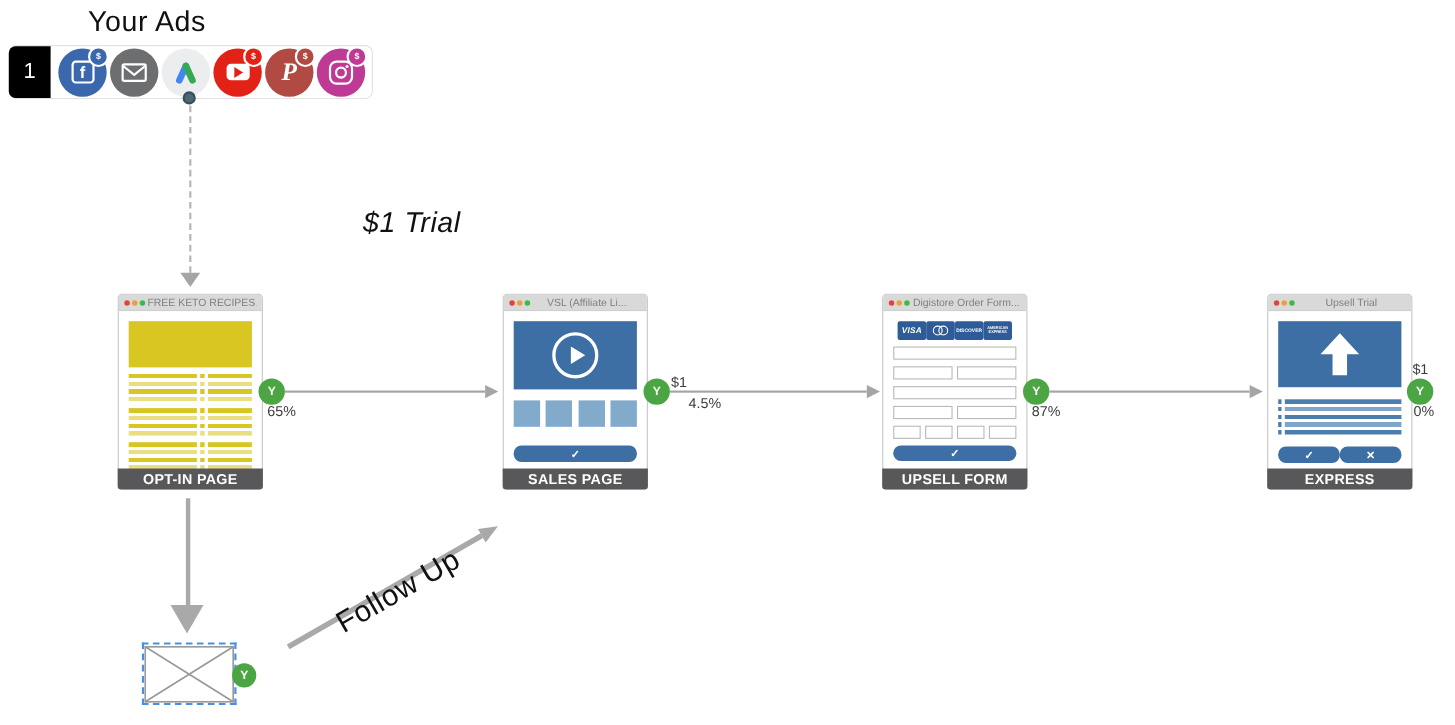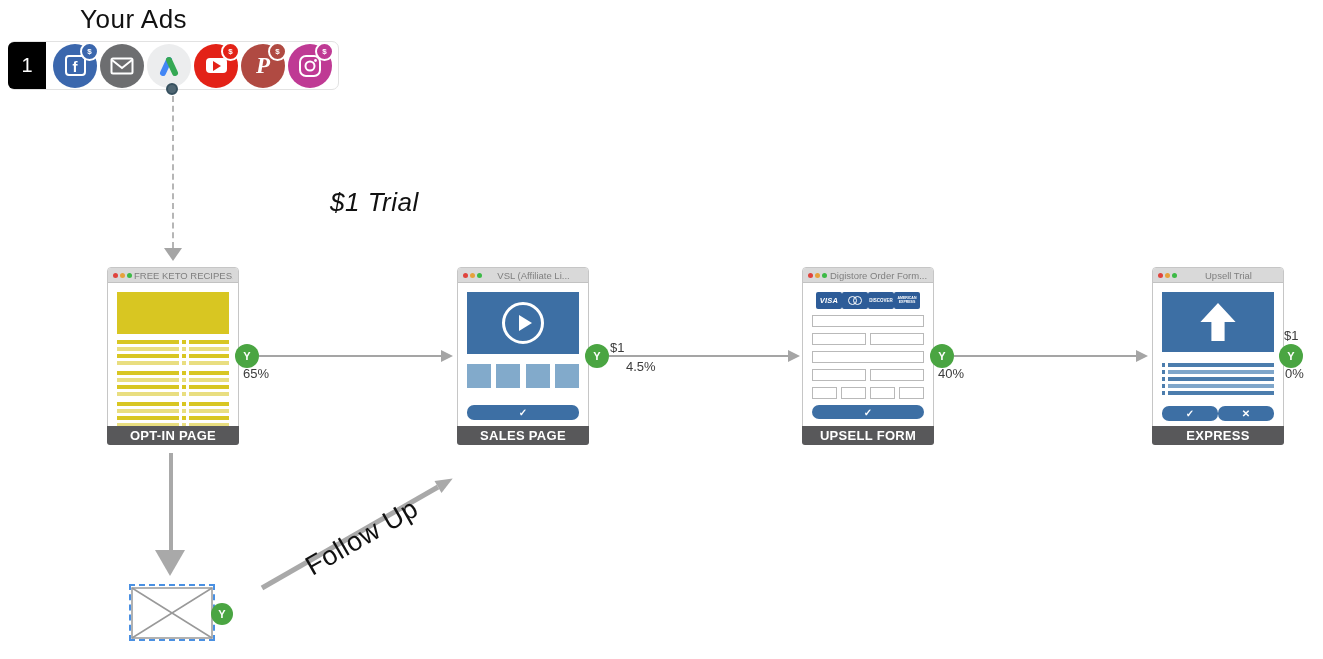--- a/index.html
+++ b/index.html
@@ -174,21 +174,21 @@
   <div class="followup-text">Follow Up</div>
 
   <div class="ybadge" style="left:235px;top:344px;">Y</div>
   <div class="conn-label" style="left:243px;top:366px;">65%</div>
 
   <div class="ybadge" style="left:585px;top:344px;">Y</div>
   <div class="conn-label" style="left:610px;top:340px;">$1</div>
   <div class="conn-label" style="left:610px;top:359px;margin-left:16px;">4.5%</div>
 
   <div class="ybadge" style="left:930px;top:344px;">Y</div>
-  <div class="conn-label" style="left:938px;top:366px;">40%</div>
+  <div class="conn-label" style="left:938px;top:366px;">87%</div>
 
   <div class="conn-label" style="left:1284px;top:328px;">$1</div>
   <div class="ybadge" style="left:1279px;top:344px;">Y</div>
   <div class="conn-label" style="left:1285px;top:366px;">0%</div>
 
   <div class="node" style="left:107px;">
     <div class="titlebar">
       <span class="dot r"></span>
       <span class="dot y"></span>
       <span class="dot g"></span>

